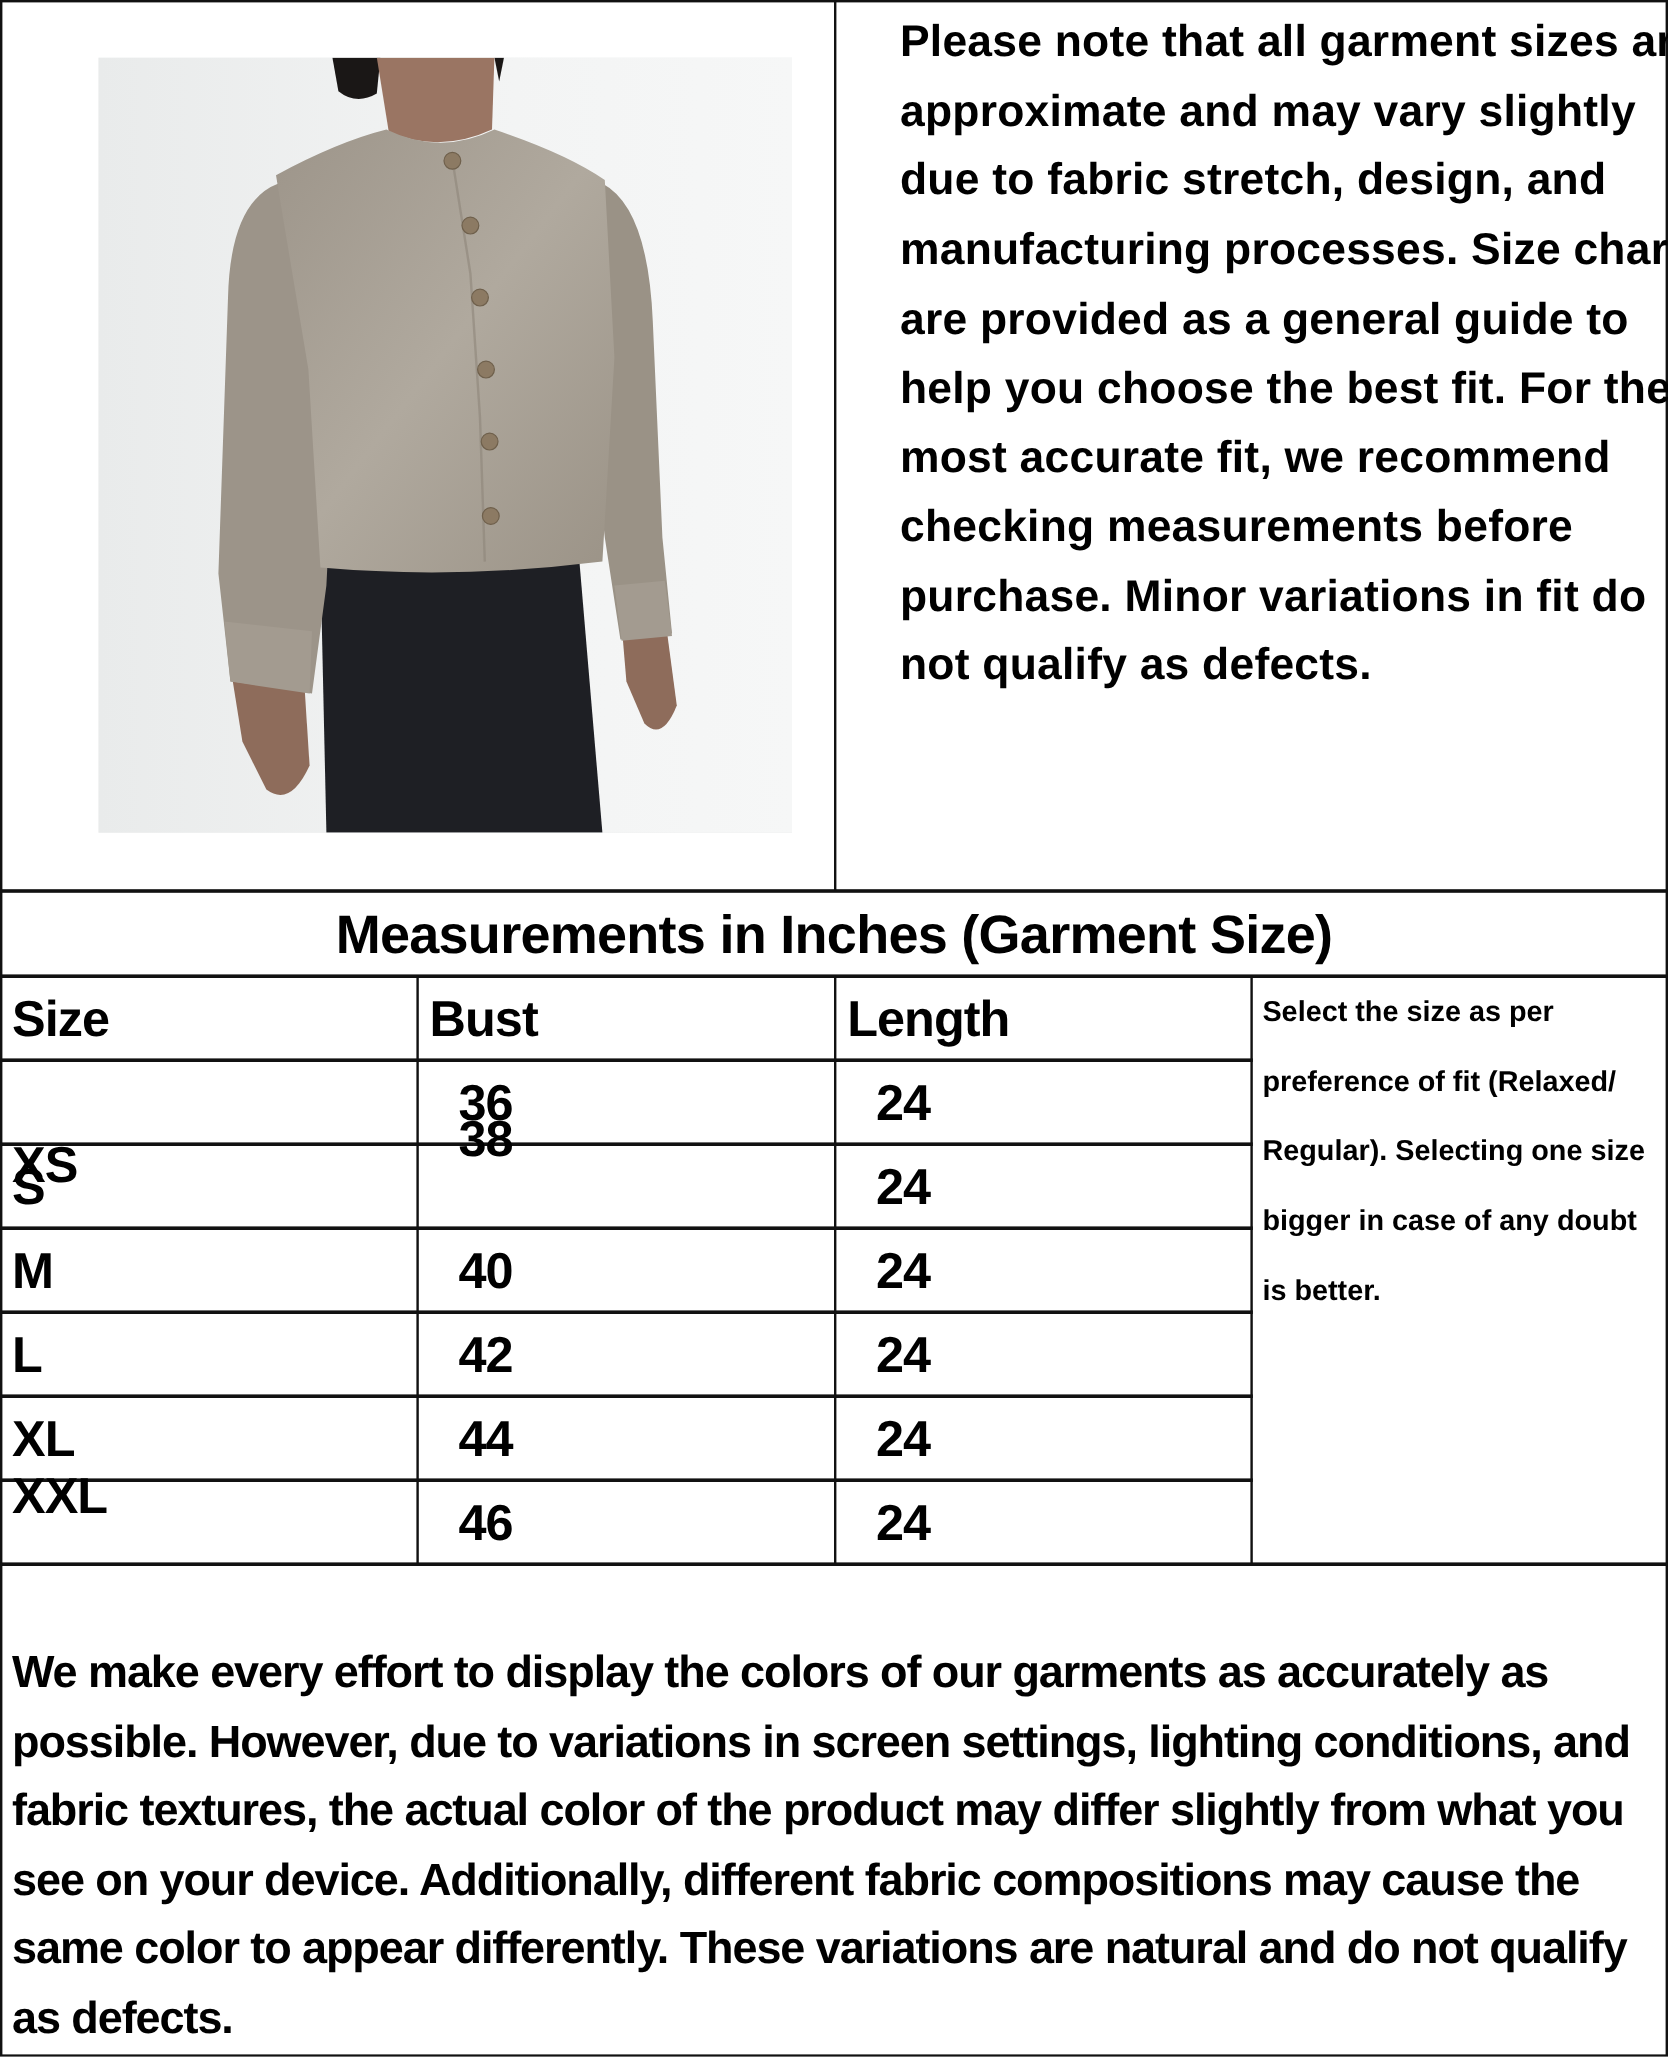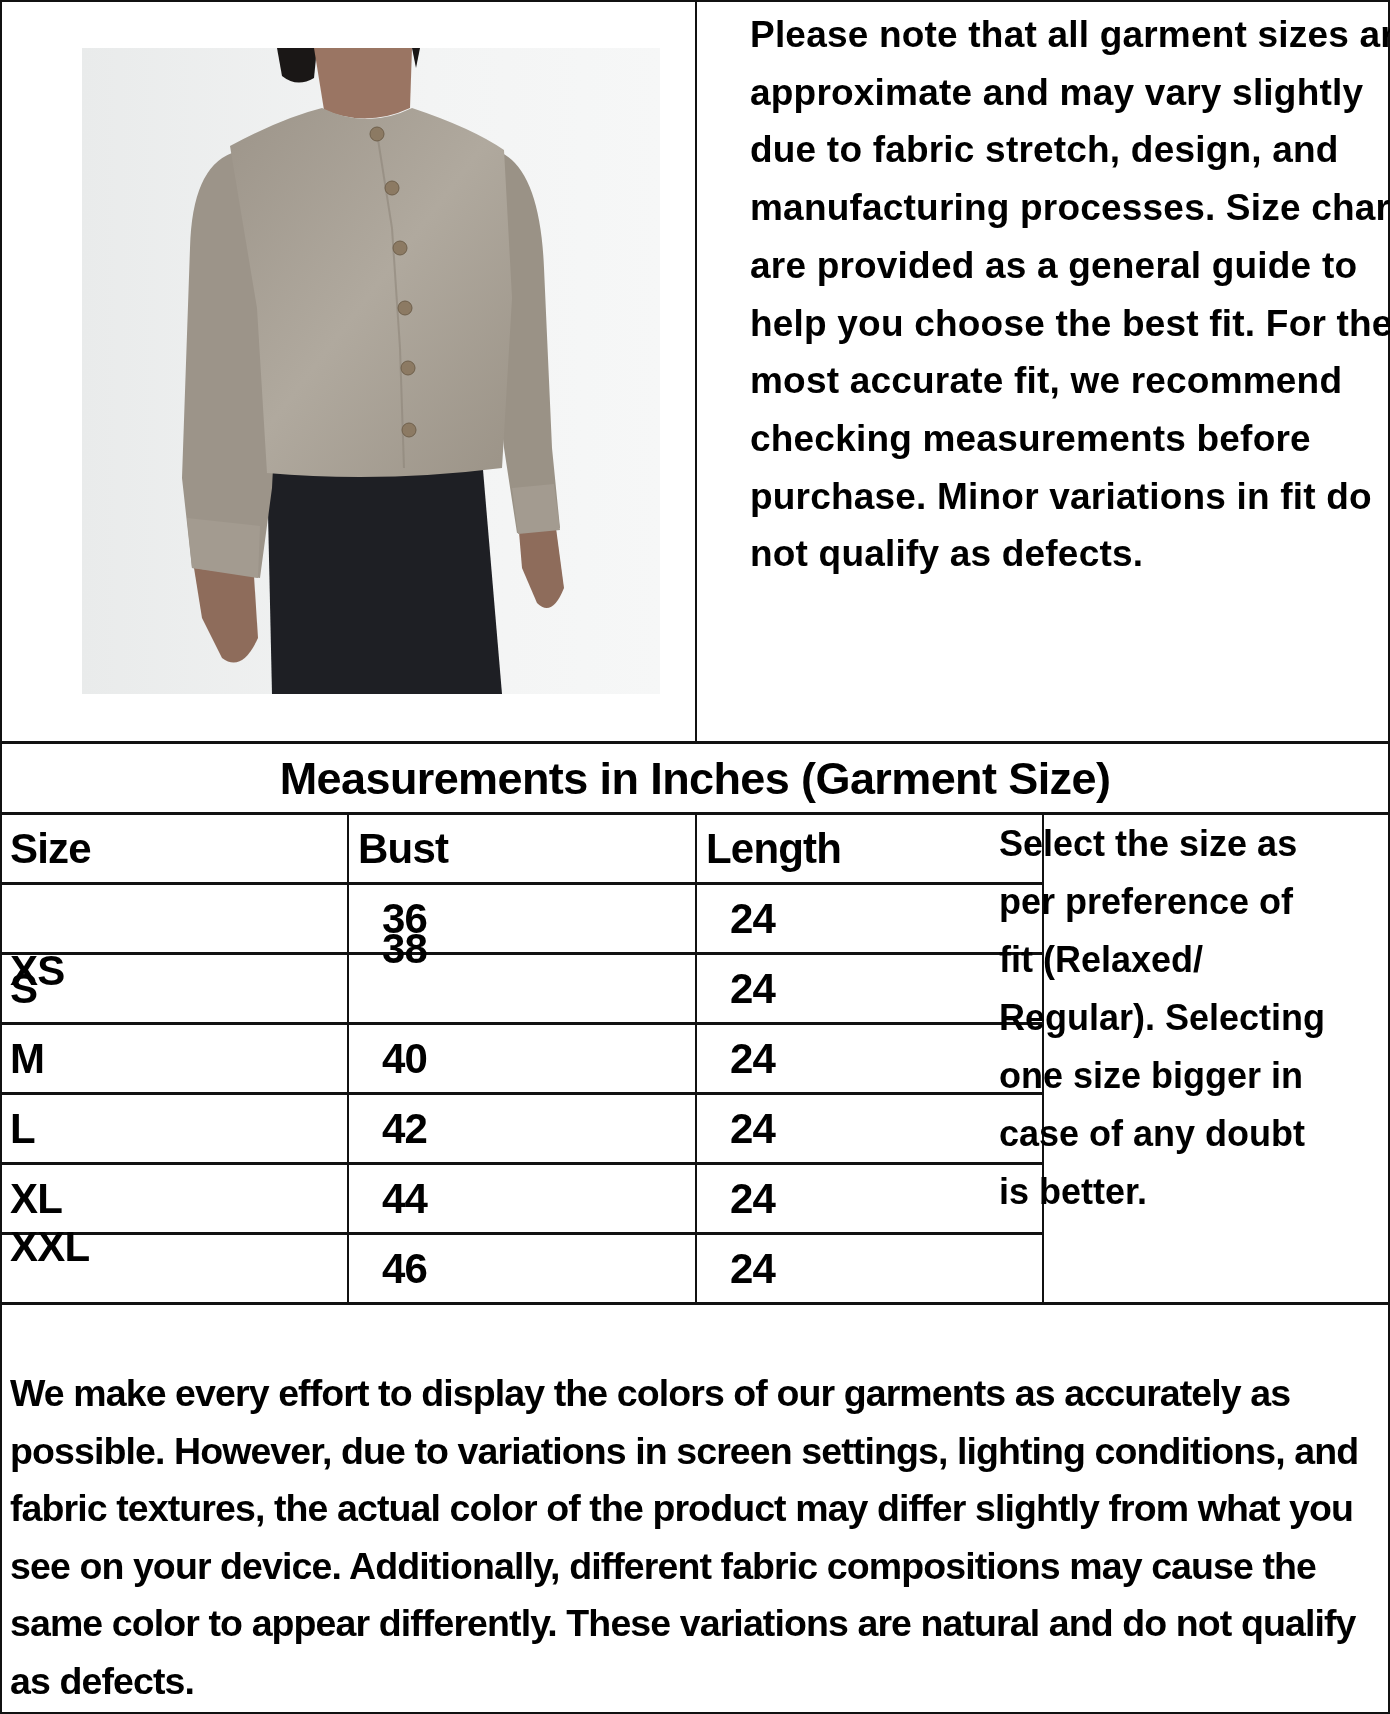--- a/index.html
+++ b/index.html
@@ -10,22 +10,22 @@
   .vline { position:absolute; width:2px; background:#111; }
   .photo-cell { position:absolute; left:2px; top:2px; width:694px; height:740px; }
   .photo { position:absolute; left:80px; top:46px; width:578px; height:646px; overflow:hidden; background:#eeefef; }
   .note-top { position:absolute; left:706px; top:6px; width:680px; font-weight:bold;
               font-size:37px; line-height:57.7px; letter-spacing:0.2px;margin-left:44px; }
   .table-title { position:absolute; left:2px; top:746px; width:1386px; height:66px; text-align:center;
                  font-weight:bold; font-size:45px; line-height:66px; letter-spacing:-0.6px; }
   .cell { position:absolute; font-weight:bold; font-size:42px; line-height:70px; height:70px; letter-spacing:-0.8px; }
   .cell.left { left:10px; }
   .cell.num { text-align:left;margin-left:32px; }
-  .note-side { position:absolute; left:999px; top:815px; width:336px; font-weight:bold;
-               font-size:36px; line-height:58px; letter-spacing:0; }
+  .note-side { position:absolute; left:1052px; top:815px; width:336px; font-weight:bold;
+               font-size:24px; line-height:58px; letter-spacing:0; }
   .note-bottom { position:absolute; left:10px; top:1365px; width:1376px; font-weight:bold;
                  font-size:37.5px; line-height:57.6px; letter-spacing:-0.9px; }
 </style>
 </head>
 <body>
 
 <div class="frame"></div>
 
 <div class="hline" style="top:741px;"></div>
 <div class="hline" style="top:812px;"></div>

